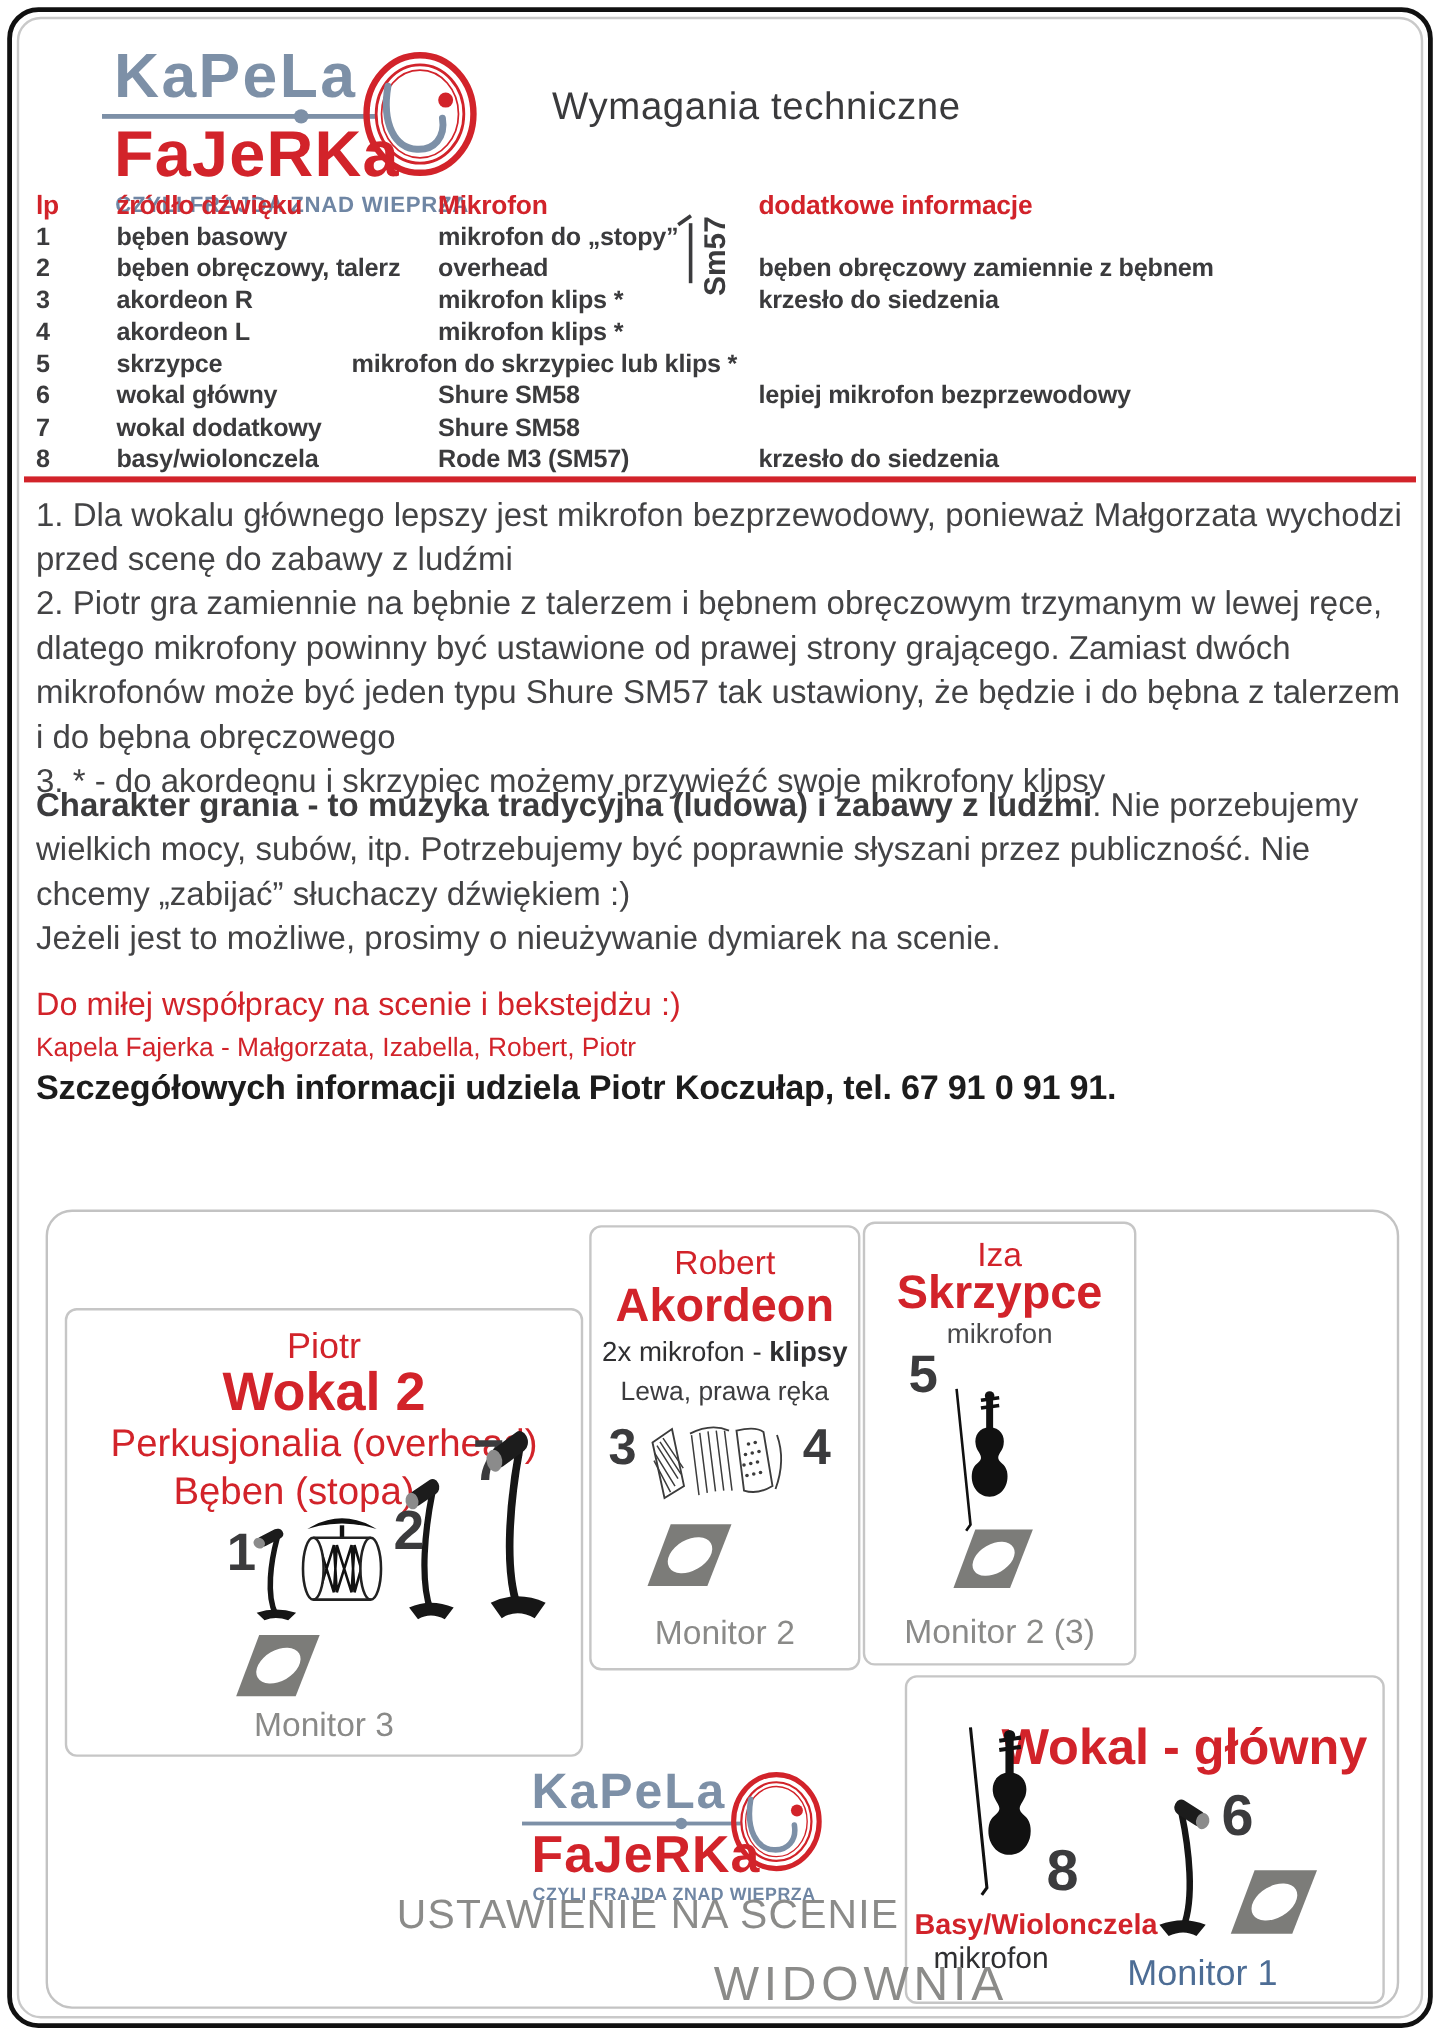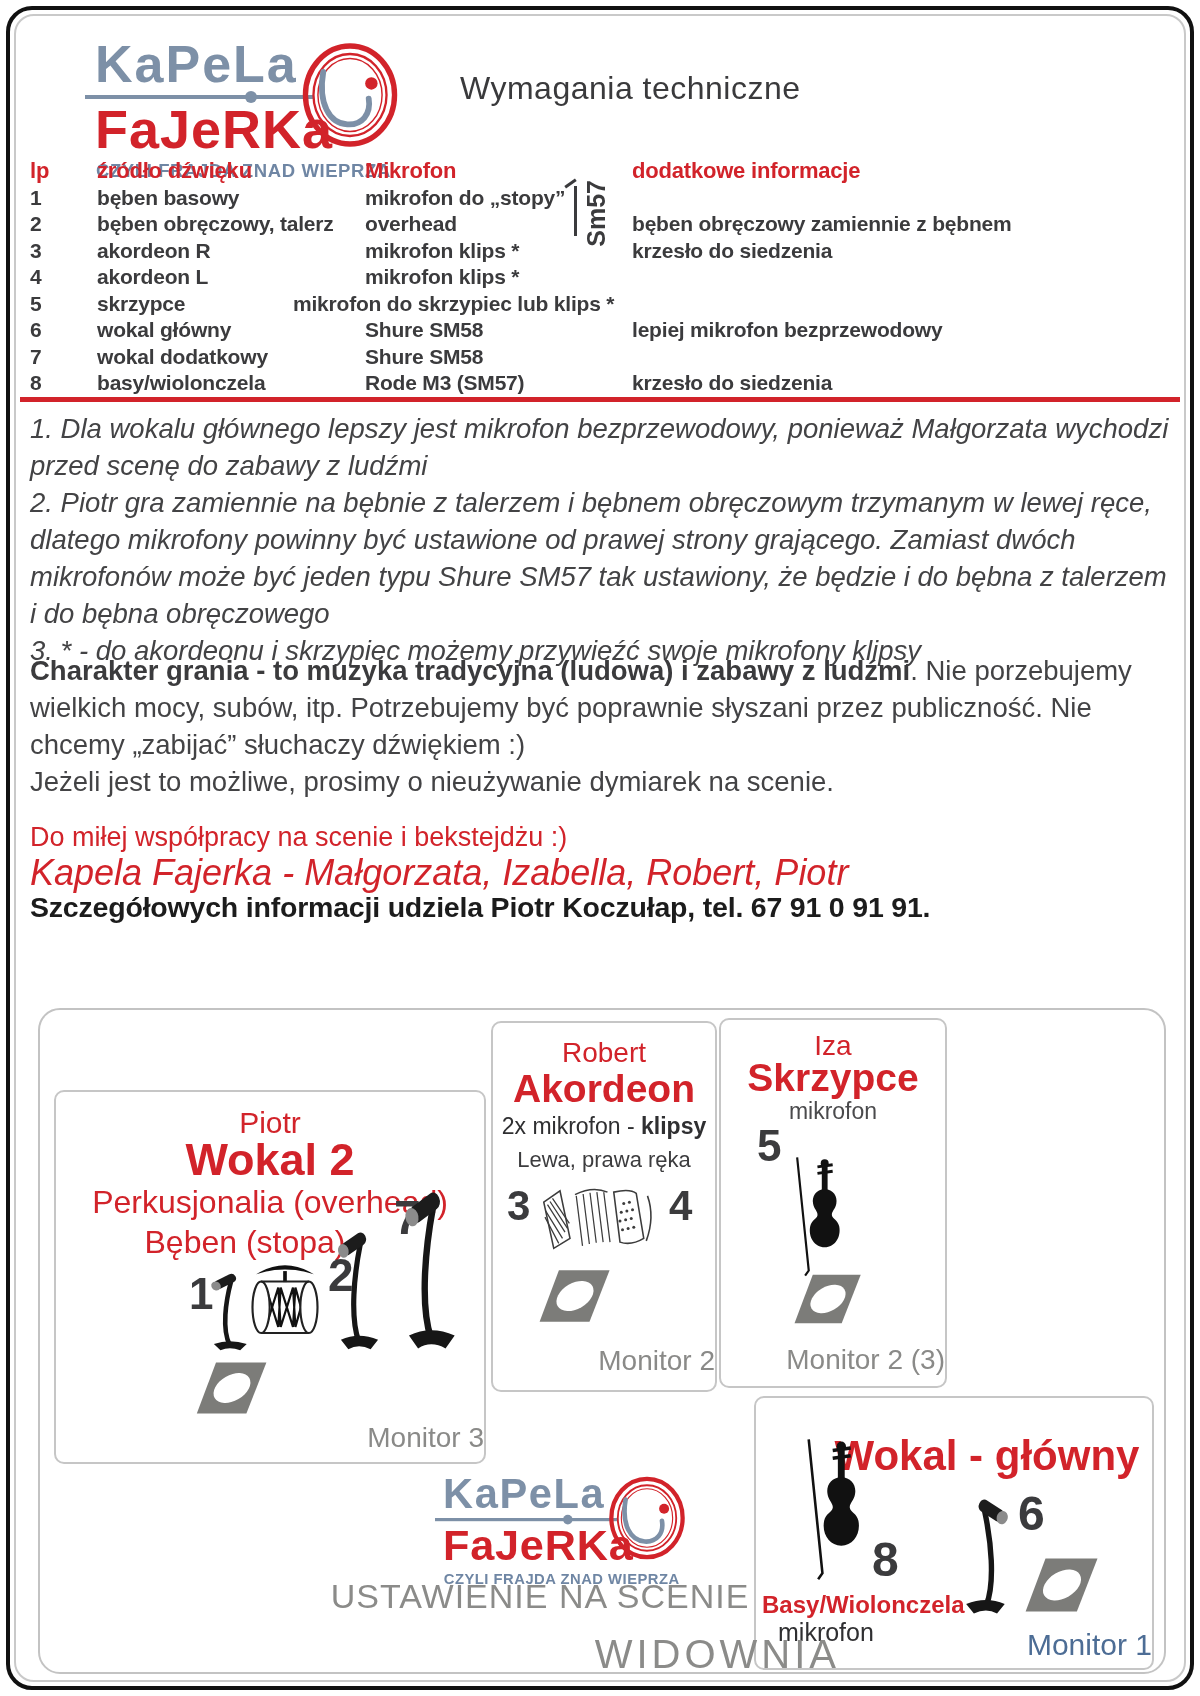--- a/index.html
+++ b/index.html
@@ -29,42 +29,42 @@
   .ridertable .mic.shift{margin-left:-72px;white-space:nowrap;}
   .sm57{position:absolute;left:574px;top:180px;height:62px;}
   .sm57 .bracket{position:absolute;left:0;top:6px;width:3px;height:50px;background:#3b3b3d;}
   .sm57 .bracket::before{content:"";position:absolute;left:-10px;top:-4px;width:13px;height:3px;background:#3b3b3d;transform:rotate(-35deg);}
   .sm57 .vtext{position:absolute;left:8px;top:0;writing-mode:vertical-rl;transform:rotate(180deg);
                font-size:25px;font-weight:bold;color:#3b3b3d;}
 
   .redrule{position:absolute;left:20px;top:397px;width:1160px;height:5px;background:#d2232a;}
 
   
-  .notes{position:absolute;left:30px;top:410px;width:1145px;font-size:27.5px;line-height:37px;color:#434345;font-style:italic;}
+  .notes{position:absolute;left:30px;top:410px;width:1145px;font-size:27.5px;line-height:37px;color:#434345;}
   .notes p{margin:0;}
   .charblock{position:absolute;left:30px;top:652px;width:1150px;font-size:27.5px;line-height:37px;color:#434345;}
   .charblock p{margin:0;}
   .charblock .lead{font-weight:bold;color:#3b3b3d;}
   .closing{position:absolute;left:30px;top:820px;width:1145px;line-height:35px;}
   .closing .c1{margin:0;color:#d2232a;font-size:27px;}
-  .closing .c2{margin:0;color:#d2232a;font-size:36px;font-style:italic;}
+  .closing .c2{margin:0;color:#d2232a;font-size:22px;}
   .closing .c3{margin:0;color:#1c1c1c;font-size:28.5px;font-weight:bold;letter-spacing:-0.2px;}
 
   
   .stage{position:absolute;left:38px;top:1008px;width:1124px;height:662px;
          border:2px solid #c3c3c3;border-radius:22px;}
   .mbox{position:absolute;border:2px solid #c6c6c6;border-radius:10px;background:#fff;}
   .mbox .cname{position:absolute;width:100%;text-align:center;color:#d2232a;}
   .box-piotr{left:14px;top:80px;width:428px;height:370px;}
   .box-robert{left:451px;top:11px;width:222px;height:367px;}
   .box-iza{left:679px;top:8px;width:224px;height:366px;}
   .box-malg{left:714px;top:386px;width:396px;height:270px;}
 
   .num{position:absolute;font-weight:bold;color:#3b3b3d;font-size:46px;line-height:1;}
-  .mon-label{position:absolute;width:100%;text-align:right;color:#8a8a88;font-size:28px;}
+  .mon-label{position:absolute;width:100%;text-align:center;color:#8a8a88;font-size:28px;}
   .mon-label.blue{color:#4d6d95;font-size:30px;}
   .monitor{position:absolute;}
   .flip{transform:scaleX(-1);}
 
   
   .box-piotr .t1{top:14px;font-size:30px;}
   .box-piotr .t2{top:42px;font-size:45px;font-weight:bold;}
   .box-piotr .t3{top:92px;font-size:32px;}
   .box-piotr .t4{top:132px;font-size:32px;padding-right:50px;box-sizing:border-box;}
   

